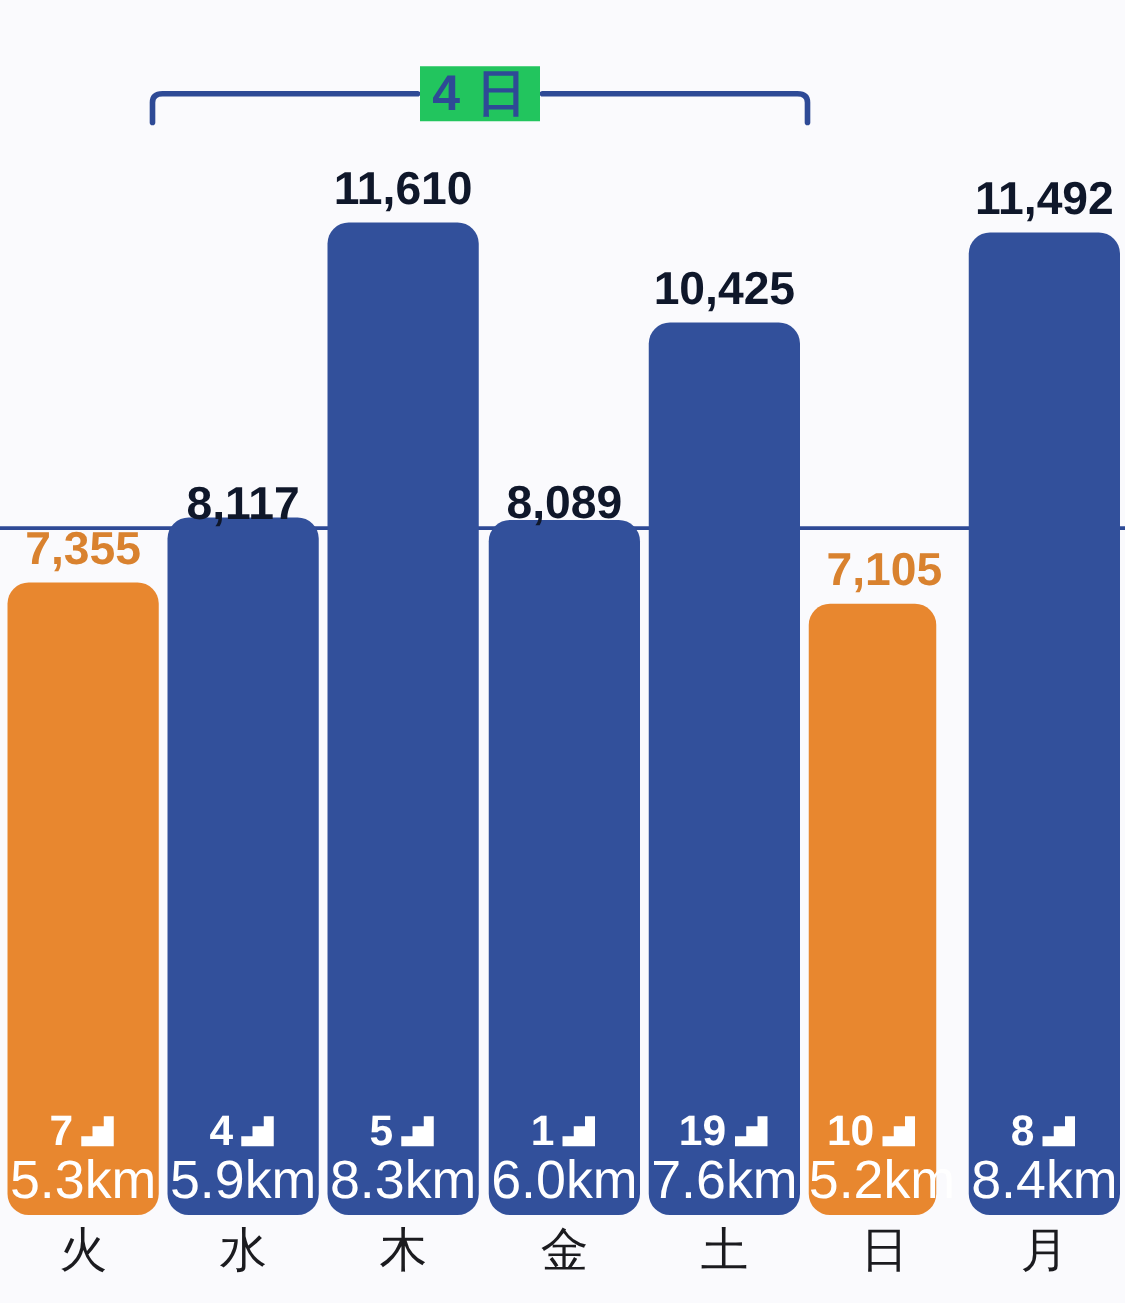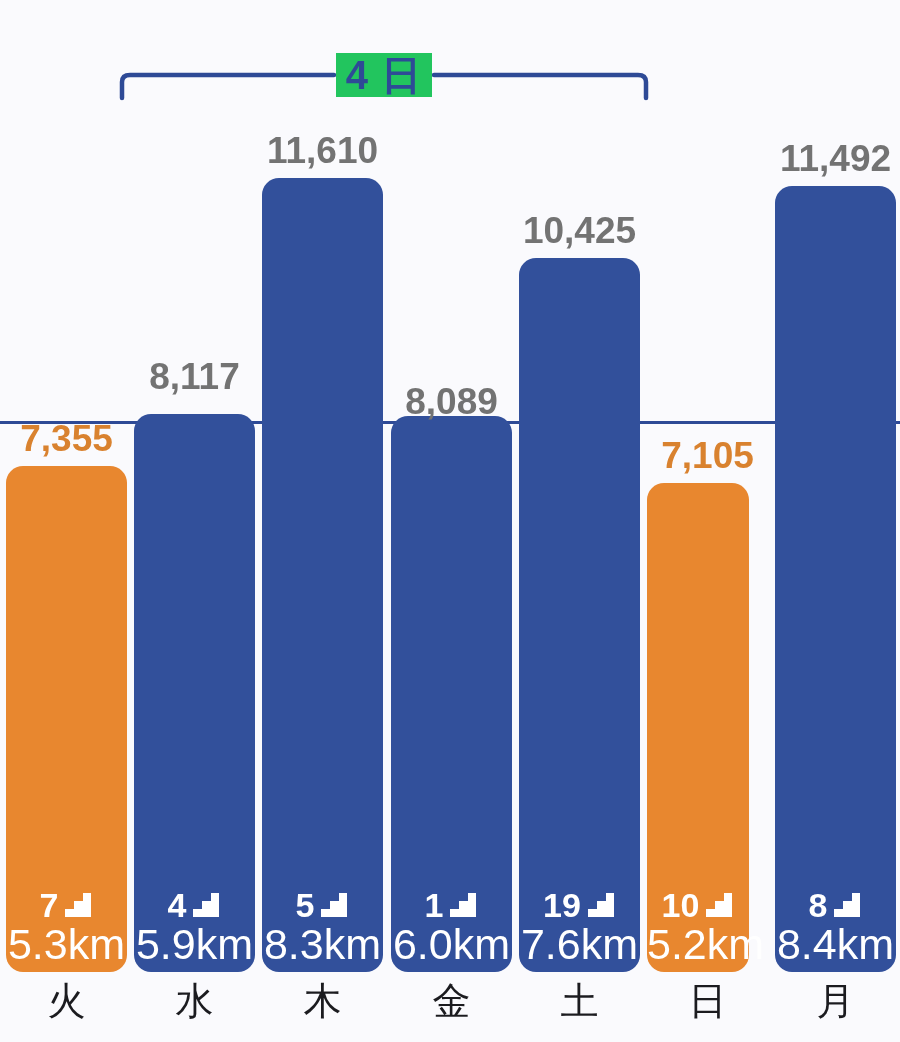--- a/index.html
+++ b/index.html
@@ -79,21 +79,21 @@
   .bar.orange{ background: #e8872f; }
 
   
   .value-label {
     position: absolute;
     text-align: center;
     font-size: 37px;
     font-weight: 600;
     white-space: nowrap;
   }
-  .value-label.blue   { color: #737373; }
+  .value-label.blue   { color: #0f172a; }
   .value-label.orange { color: #d9822f; }
 
   
   .bar-stats {
     position: absolute;
     left: 0;
     width: 100%;
     bottom: 8px;
     color: #ffffff;
     text-align: center;
@@ -166,21 +166,21 @@
             <span class="stat-floors">4</span>
             <span>
               <svg class="stairs-icon" width="30" height="28" viewBox="0 0 30 28" aria-hidden="true">
                 <path d="M2 26 L2 18 L11 18 L11 10 L20 10 L20 2 L28 2 L28 26 Z" fill="#ffffff"></path>
               </svg>
             </span>
           </div>
           <div class="stat-distance">5.9km</div>
         </div>
       </div>
-      <div class="value-label blue" style="left: 120px; width: 149px; top: 356px;">8,117</div>
+      <div class="value-label blue" style="left: 120px; width: 149px; top: 382px;">8,117</div>
       <div class="xlabel" style="left: 134px; width: 121px;">水</div>
       <div class="bar blue" style="left: 262px; top: 178px; width: 121px; height: 794px;">
         <div class="bar-stats">
           <div class="stat-row-top">
             <span class="stat-floors">5</span>
             <span>
               <svg class="stairs-icon" width="30" height="28" viewBox="0 0 30 28" aria-hidden="true">
                 <path d="M2 26 L2 18 L11 18 L11 10 L20 10 L20 2 L28 2 L28 26 Z" fill="#ffffff"></path>
               </svg>
             </span>

